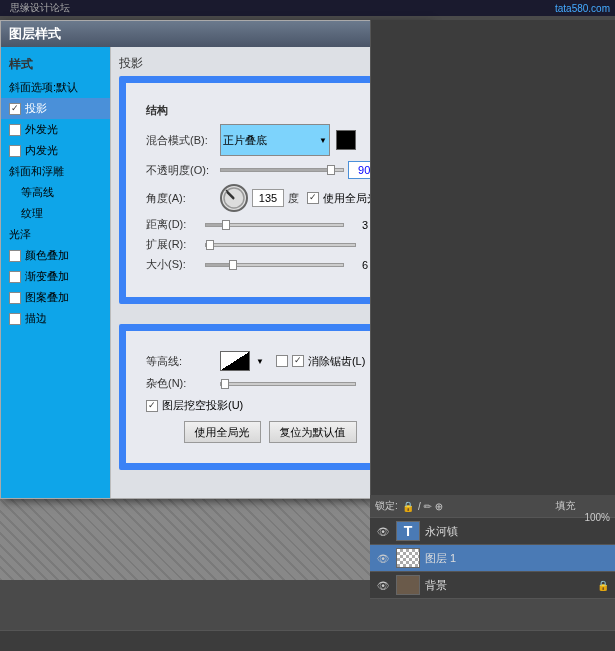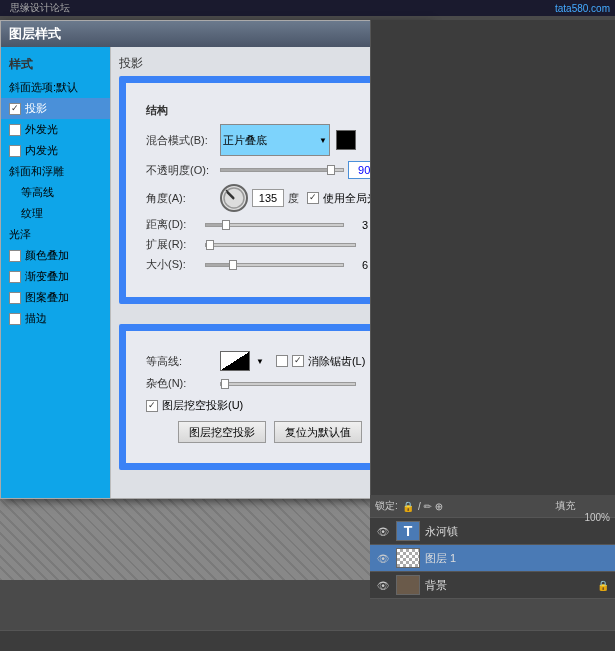--- a/index.html
+++ b/index.html
@@ -256,21 +256,21 @@
           <span class="unit">%</span>
         </div>
 
         <div class="bottom-checkboxes">
           <div class="checkbox-row">
             <span class="cb checked"></span>
             <span>图层挖空投影(U)</span>
           </div>
         </div>
         <div class="bottom-buttons">
-          <button class="btn">图层挖空投影</button>
+          <button class="btn">使用全局光</button>
           <button class="btn">复位为默认值</button>
         </div>
       </div>
     </div>
   </div>
 </div>
 
 <div class="right-sidebar">
   <button class="sidebar-btn">确定</button>
   <button class="sidebar-btn">取消</button>

